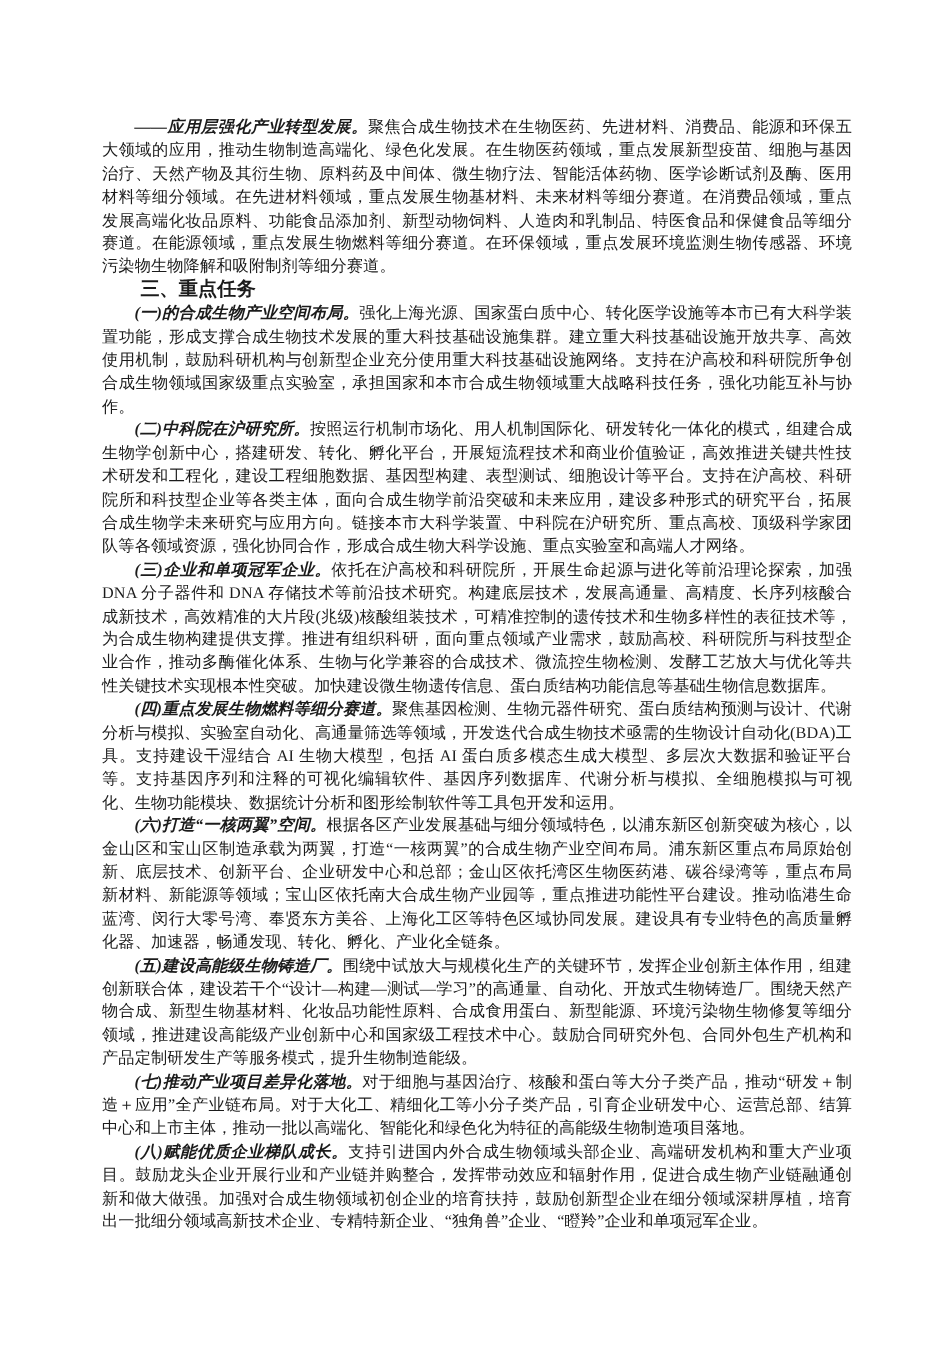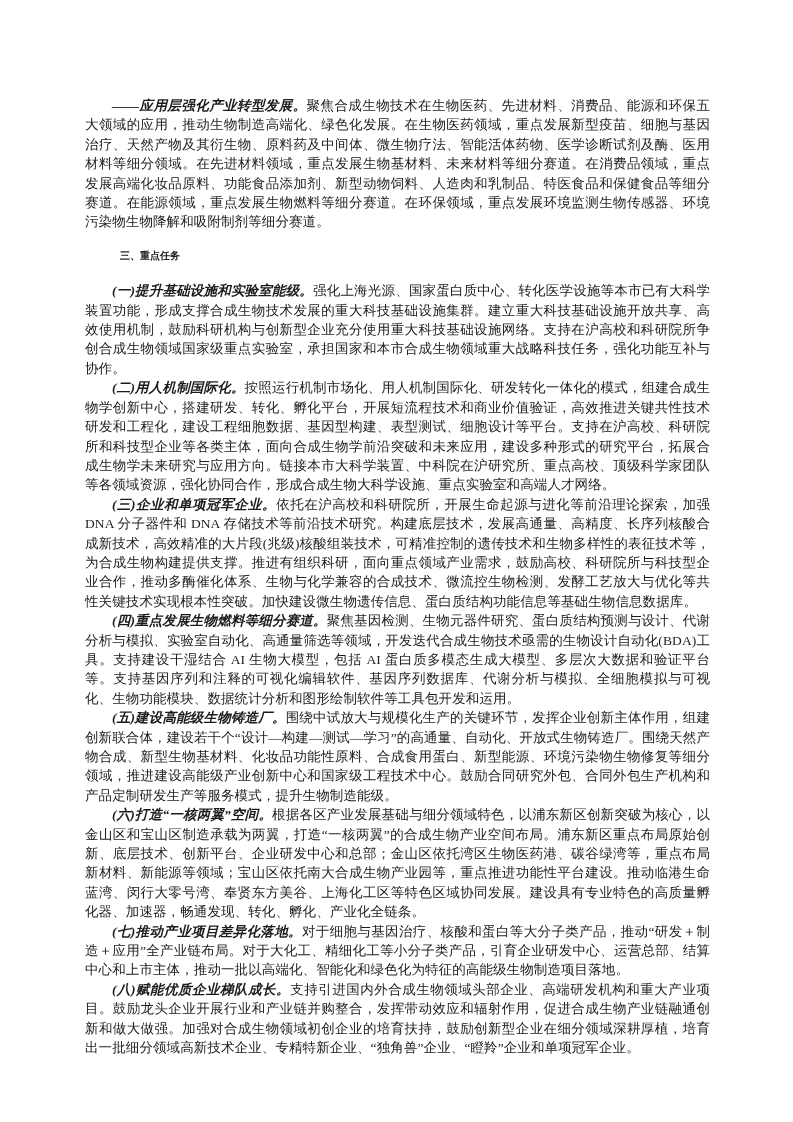--- a/index.html
+++ b/index.html
@@ -20,25 +20,25 @@
     text-indent:2em;
     text-align:justify;
     text-justify:inter-ideograph;
     letter-spacing:0.1px;
   }
   .lead{
     font-style:italic;
     font-weight:600;
   }
   .heading{
-    margin:15px;
+    margin:0;
     text-indent:2em;
-    font-family:Liberation Mono, monospace;
+    font-family:Liberation Sans, sans-serif;
     font-weight:700;
-    font-size:10px;
+    font-size:16px;
     line-height:19.4px;
   }
   .footer{
     position:relative;
     height:19.4px;
     margin-top:3px;
   }
   .issue{
     position:absolute;
     left:40%;
@@ -54,23 +54,23 @@
 </style>
 </head>
 <body>
 
 <div class="page">
   <p class="para"><span class="lead">——应用层强化产业转型发展。</span><span>聚焦合成生物技术在生物医药、先进材料、消费品、能源和环保五大领域的应用，推动生物制造高端化、绿色化发展。在生物医药领域，重点发展新型疫苗、细胞与基因治疗、天然产物及其衍生物、原料药及中间体、微生物疗法、智能活体药物、医学诊断试剂及酶、医用材料等细分领域。在先进材料领域，重点发展生物基材料、未来材料等细分赛道。在消费品领域，重点发展高端化妆品原料、功能食品添加剂、新型动物饲料、人造肉和乳制品、特医食品和保健食品等细分赛道。在能源领域，重点发展生物燃料等细分赛道。在环保领域，重点发展环境监测生物传感器、环境污染物生物降解和吸附制剂等细分赛道。</span></p>
 
   <h3 class="heading">三、重点任务</h3>
 
   <div id="tasks">
-      <p class="para"><span class="lead">(一)提升基础设施和实验室能级。</span><span>强化上海光源、国家蛋白质中心、转化医学设施等本市已有大科学装置功能，形成支撑合成生物技术发展的重大科技基础设施集群。建立重大科技基础设施开放共享、高效使用机制，鼓励科研机构与创新型企业充分使用重大科技基础设施网络。支持在沪高校和科研院所争创合成生物领域国家级重点实验室，承担国家和本市合成生物领域重大战略科技任务，强化功能互补与协作。</span></p>
-      <p class="para"><span class="lead">(二)用人机制国际化。</span><span>按照运行机制市场化、用人机制国际化、研发转化一体化的模式，组建合成生物学创新中心，搭建研发、转化、孵化平台，开展短流程技术和商业价值验证，高效推进关键共性技术研发和工程化，建设工程细胞数据、基因型构建、表型测试、细胞设计等平台。支持在沪高校、科研院所和科技型企业等各类主体，面向合成生物学前沿突破和未来应用，建设多种形式的研究平台，拓展合成生物学未来研究与应用方向。链接本市大科学装置、中科院在沪研究所、重点高校、顶级科学家团队等各领域资源，强化协同合作，形成合成生物大科学设施、重点实验室和高端人才网络。</span></p>
+      <p class="para"><span class="lead">(一)的合成生物产业空间布局。</span><span>强化上海光源、国家蛋白质中心、转化医学设施等本市已有大科学装置功能，形成支撑合成生物技术发展的重大科技基础设施集群。建立重大科技基础设施开放共享、高效使用机制，鼓励科研机构与创新型企业充分使用重大科技基础设施网络。支持在沪高校和科研院所争创合成生物领域国家级重点实验室，承担国家和本市合成生物领域重大战略科技任务，强化功能互补与协作。</span></p>
+      <p class="para"><span class="lead">(二)中科院在沪研究所。</span><span>按照运行机制市场化、用人机制国际化、研发转化一体化的模式，组建合成生物学创新中心，搭建研发、转化、孵化平台，开展短流程技术和商业价值验证，高效推进关键共性技术研发和工程化，建设工程细胞数据、基因型构建、表型测试、细胞设计等平台。支持在沪高校、科研院所和科技型企业等各类主体，面向合成生物学前沿突破和未来应用，建设多种形式的研究平台，拓展合成生物学未来研究与应用方向。链接本市大科学装置、中科院在沪研究所、重点高校、顶级科学家团队等各领域资源，强化协同合作，形成合成生物大科学设施、重点实验室和高端人才网络。</span></p>
       <p class="para"><span class="lead">(三)企业和单项冠军企业。</span><span>依托在沪高校和科研院所，开展生命起源与进化等前沿理论探索，加强 DNA 分子器件和 DNA 存储技术等前沿技术研究。构建底层技术，发展高通量、高精度、长序列核酸合成新技术，高效精准的大片段(兆级)核酸组装技术，可精准控制的遗传技术和生物多样性的表征技术等，为合成生物构建提供支撑。推进有组织科研，面向重点领域产业需求，鼓励高校、科研院所与科技型企业合作，推动多酶催化体系、生物与化学兼容的合成技术、微流控生物检测、发酵工艺放大与优化等共性关键技术实现根本性突破。加快建设微生物遗传信息、蛋白质结构功能信息等基础生物信息数据库。</span></p>
       <p class="para"><span class="lead">(四)重点发展生物燃料等细分赛道。</span><span>聚焦基因检测、生物元器件研究、蛋白质结构预测与设计、代谢分析与模拟、实验室自动化、高通量筛选等领域，开发迭代合成生物技术亟需的生物设计自动化(BDA)工具。支持建设干湿结合 AI 生物大模型，包括 AI 蛋白质多模态生成大模型、多层次大数据和验证平台等。支持基因序列和注释的可视化编辑软件、基因序列数据库、代谢分析与模拟、全细胞模拟与可视化、生物功能模块、数据统计分析和图形绘制软件等工具包开发和运用。</span></p>
+      <p class="para"><span class="lead">(六)打造“一核两翼”空间。</span><span>根据各区产业发展基础与细分领域特色，以浦东新区创新突破为核心，以金山区和宝山区制造承载为两翼，打造“一核两翼”的合成生物产业空间布局。浦东新区重点布局原始创新、底层技术、创新平台、企业研发中心和总部；金山区依托湾区生物医药港、碳谷绿湾等，重点布局新材料、新能源等领域；宝山区依托南大合成生物产业园等，重点推进功能性平台建设。推动临港生命蓝湾、闵行大零号湾、奉贤东方美谷、上海化工区等特色区域协同发展。建设具有专业特色的高质量孵化器、加速器，畅通发现、转化、孵化、产业化全链条。</span></p>
       <p class="para"><span class="lead">(五)建设高能级生物铸造厂。</span><span>围绕中试放大与规模化生产的关键环节，发挥企业创新主体作用，组建创新联合体，建设若干个“设计—构建—测试—学习”的高通量、自动化、开放式生物铸造厂。围绕天然产物合成、新型生物基材料、化妆品功能性原料、合成食用蛋白、新型能源、环境污染物生物修复等细分领域，推进建设高能级产业创新中心和国家级工程技术中心。鼓励合同研究外包、合同外包生产机构和产品定制研发生产等服务模式，提升生物制造能级。</span></p>
-      <p class="para"><span class="lead">(六)打造“一核两翼”空间。</span><span>根据各区产业发展基础与细分领域特色，以浦东新区创新突破为核心，以金山区和宝山区制造承载为两翼，打造“一核两翼”的合成生物产业空间布局。浦东新区重点布局原始创新、底层技术、创新平台、企业研发中心和总部；金山区依托湾区生物医药港、碳谷绿湾等，重点布局新材料、新能源等领域；宝山区依托南大合成生物产业园等，重点推进功能性平台建设。推动临港生命蓝湾、闵行大零号湾、奉贤东方美谷、上海化工区等特色区域协同发展。建设具有专业特色的高质量孵化器、加速器，畅通发现、转化、孵化、产业化全链条。</span></p>
       <p class="para"><span class="lead">(七)推动产业项目差异化落地。</span><span>对于细胞与基因治疗、核酸和蛋白等大分子类产品，推动“研发＋制造＋应用”全产业链布局。对于大化工、精细化工等小分子类产品，引育企业研发中心、运营总部、结算中心和上市主体，推动一批以高端化、智能化和绿色化为特征的高能级生物制造项目落地。</span></p>
       <p class="para"><span class="lead">(八)赋能优质企业梯队成长。</span><span>支持引进国内外合成生物领域头部企业、高端研发机构和重大产业项目。鼓励龙头企业开展行业和产业链并购整合，发挥带动效应和辐射作用，促进合成生物产业链融通创新和做大做强。加强对合成生物领域初创企业的培育扶持，鼓励创新型企业在细分领域深耕厚植，培育出一批细分领域高新技术企业、专精特新企业、“独角兽”企业、“瞪羚”企业和单项冠军企业。</span></p>
     </div>
 
 </div>
 
 </body></html>

